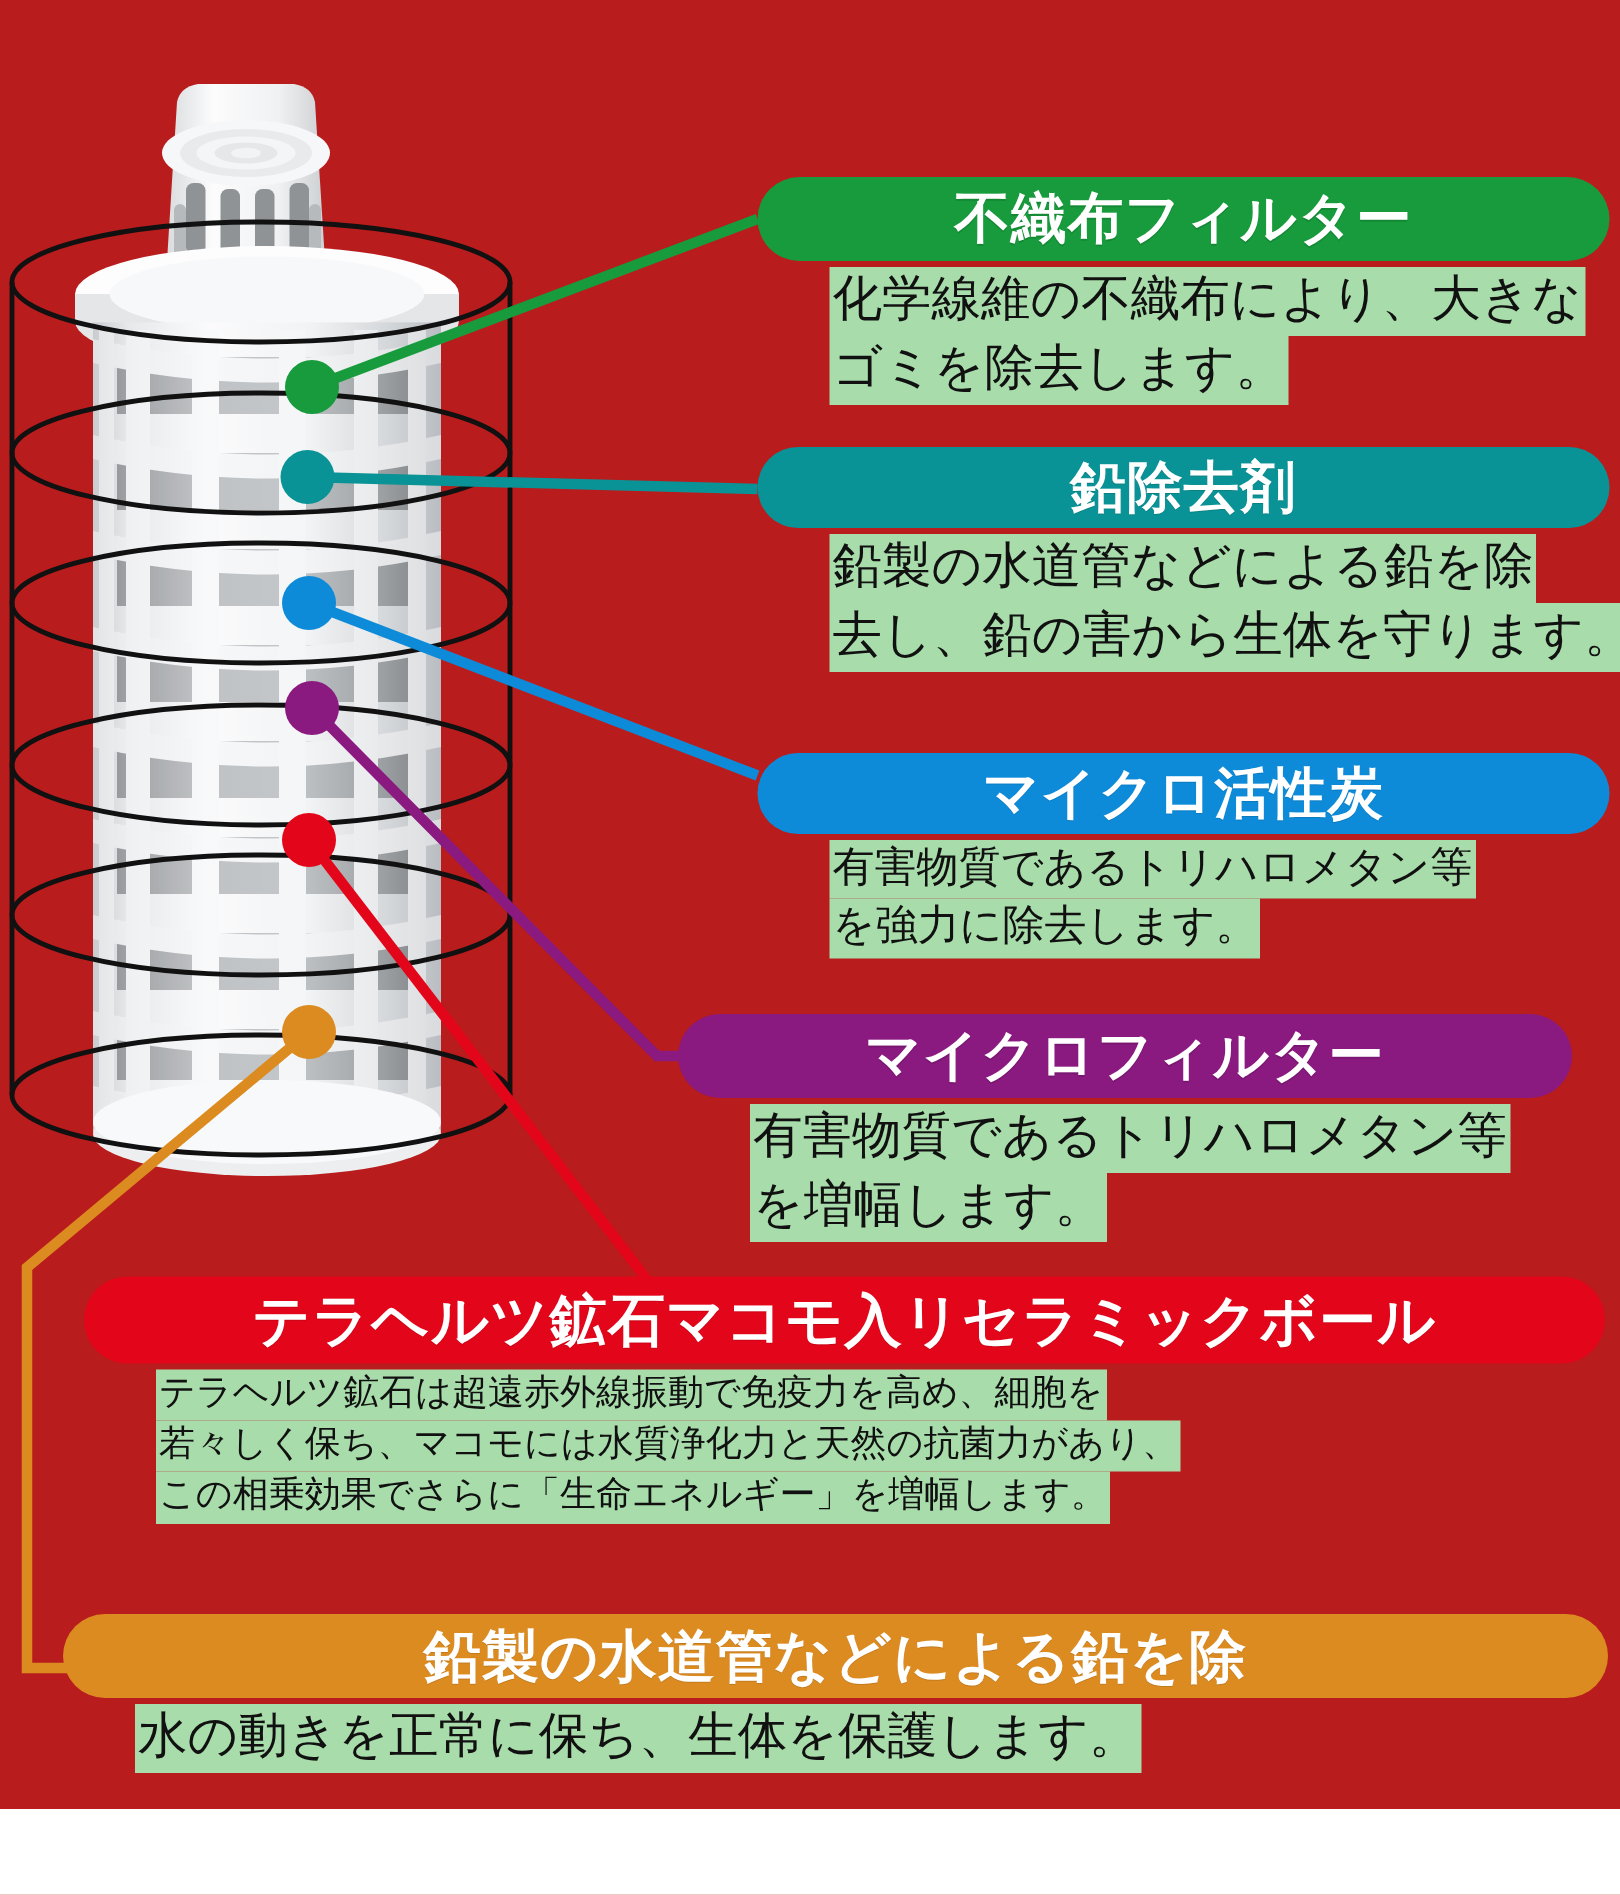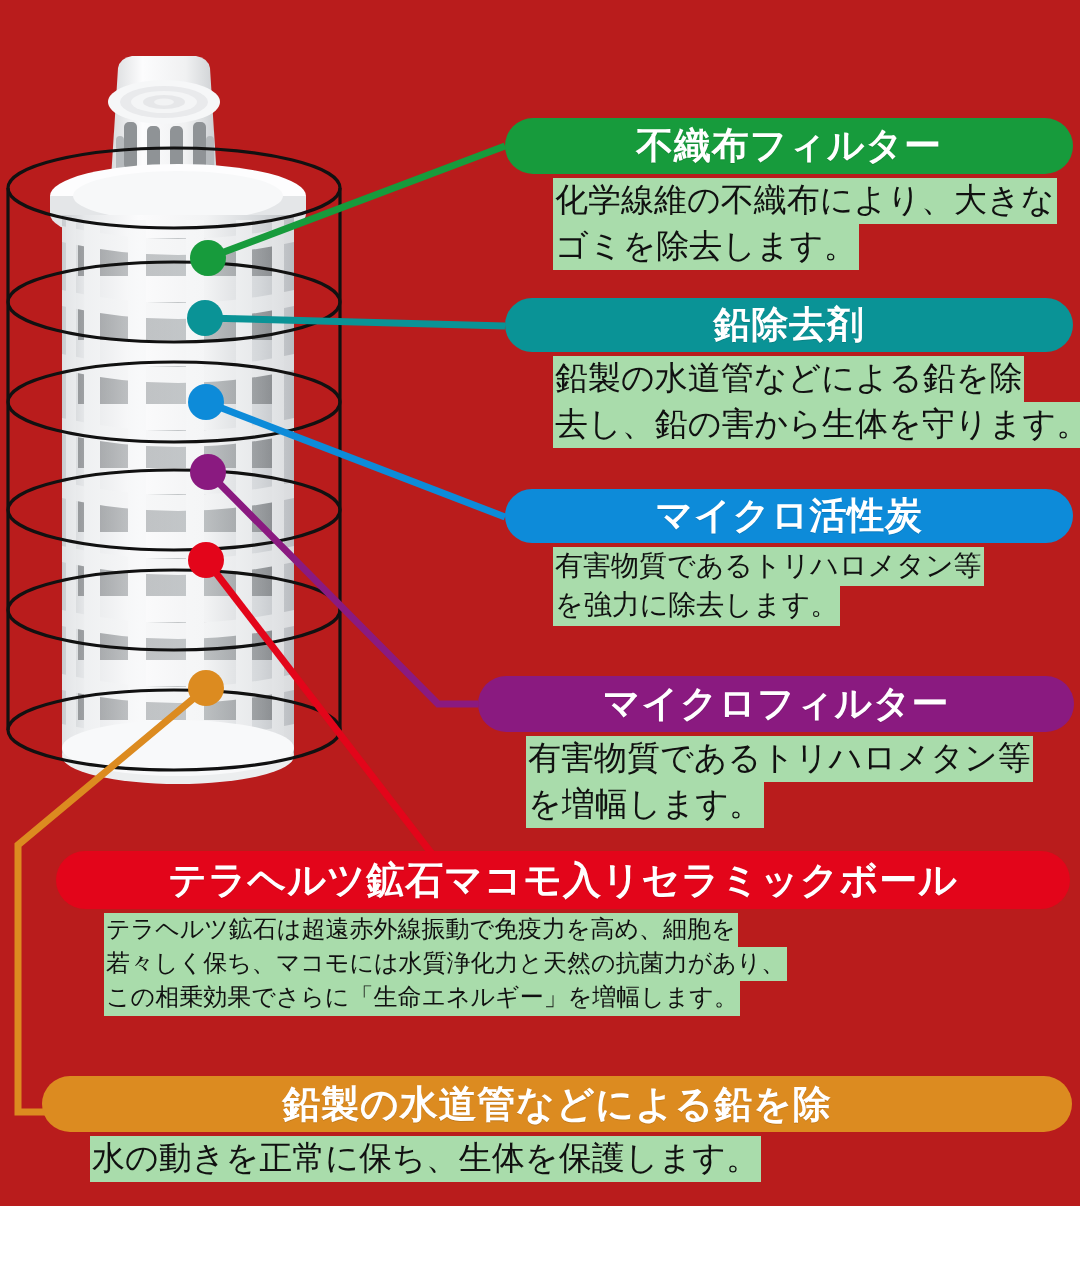--- a/index.html
+++ b/index.html
@@ -66,26 +66,26 @@
   #c-nonwoven { left: 505px; top: 118px; width: 568px; }
   #c-nonwoven .pill { height: 56px; font-size: 37px; }
   #c-nonwoven .desc .ln { font-size: 33px; }
 
   
   #c-lead { left: 505px; top: 298px; width: 568px; }
   #c-lead .pill { height: 54px; font-size: 37px; }
   #c-lead .desc .ln { font-size: 33px; }
 
   
-  #c-carbon { left: 505px; top: 489px; width: 568px; }
+  #c-carbon { left: 505px; top: 502px; width: 568px; }
   #c-carbon .pill { height: 54px; font-size: 37px; }
   #c-carbon .desc .ln { font-size: 28px; }
 
   
-  #c-microfilter { left: 478px; top: 676px; width: 596px; }
+  #c-microfilter { left: 452px; top: 676px; width: 596px; }
   #c-microfilter .pill { height: 56px; font-size: 37px; }
   #c-microfilter .desc .ln { font-size: 33px; }
 
   
   #c-terahertz { left: 56px; top: 851px; width: 1014px; }
   #c-terahertz .pill { height: 58px; font-size: 38px; }
   #c-terahertz .desc .ln { font-size: 24px; }
 
   
   #c-bioball { left: 42px; top: 1076px; width: 1030px; }

